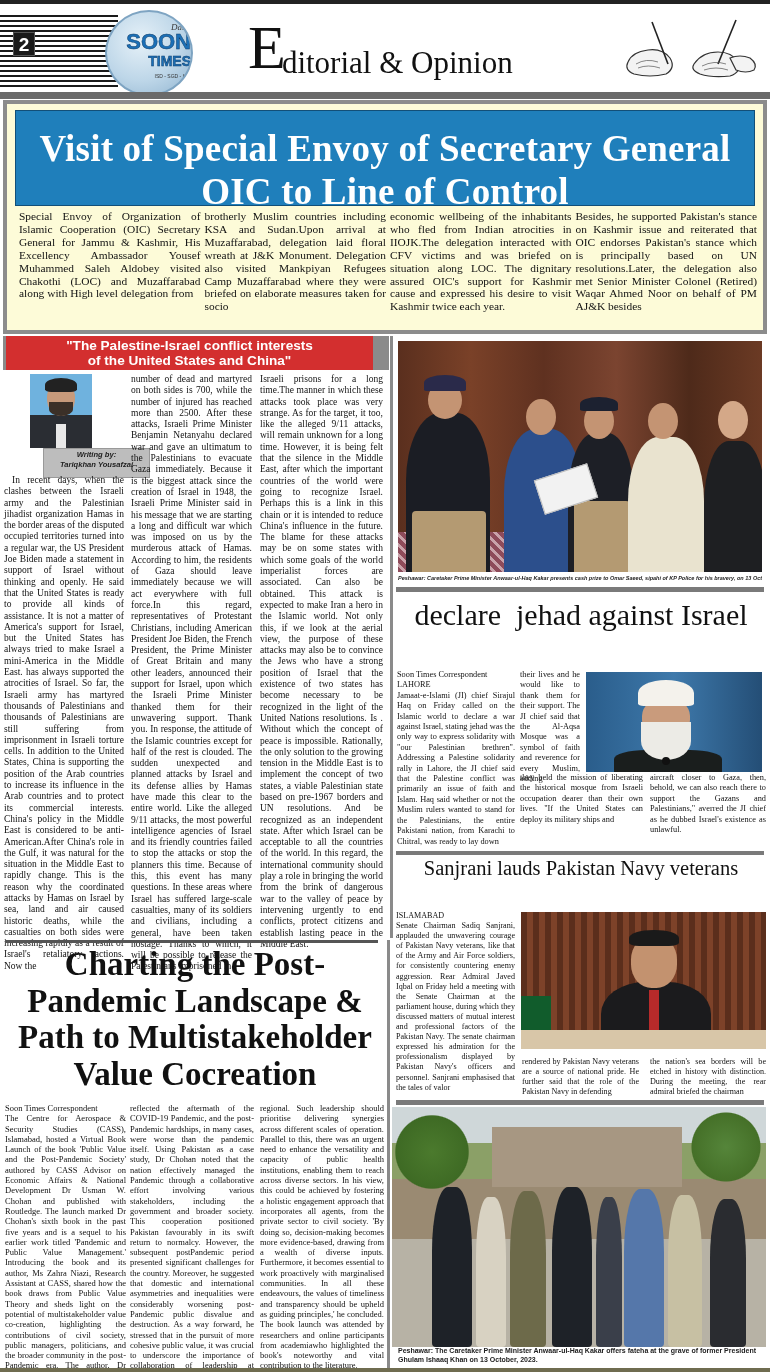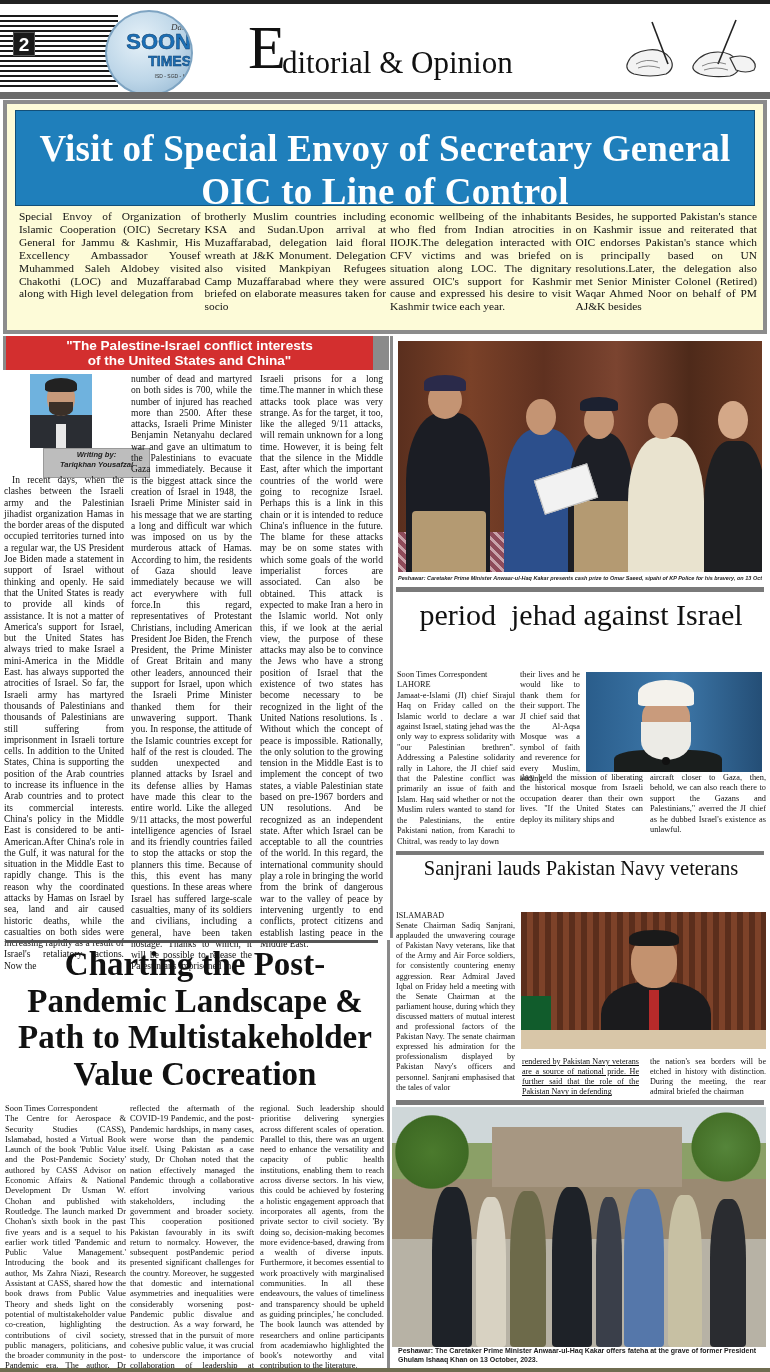--- a/index.html
+++ b/index.html
@@ -72,21 +72,21 @@
   .ji-photo .face2 { position: absolute; left: 56px; top: 26px; width: 48px; height: 40px; background: #c99b7c; border-radius: 45%; }
   .ji-photo .beard2 { position: absolute; left: 55px; top: 50px; width: 50px; height: 38px; background: #ecebe6; border-radius: 0 0 50% 50%; }
   .ji-photo .vest2 { position: absolute; left: 28px; top: 78px; width: 108px; height: 30px; background: #1a1e1d; border-radius: 30% 30% 0 0; }
   .ji-photo .mic { position: absolute; left: 76px; top: 85px; width: 8px; height: 8px; background: #111; border-radius: 50%; }
   .rule-b { position: absolute; left: 396px; top: 851px; width: 368px; height: 4px; background: #7a7a7a; }
 
   
   .sj-head { position: absolute; left: 396px; top: 856px; width: 370px; text-align: center; font-family: "Liberation Serif", serif; font-size: 20.5px; line-height: 25px; color: #111; }
   .sj-text { position: absolute; font-size: 8.1px; line-height: 10.1px; text-align: justify; text-align-last: left; }
   .sj-c1 { left: 396px; top: 911px; width: 119px; }
-  .sj-c2 { left: 522px; top: 1057px; width: 117px; text-decoration: underline; }
+  .sj-c2 { left: 522px; top: 1057px; width: 117px; }
   .sj-c3 { left: 650px; top: 1057px; width: 116px; }
   .sj-photo { position: absolute; left: 521px; top: 912px; width: 245px; height: 137px; overflow: hidden;
     background: repeating-linear-gradient(90deg, #5b2e1c 0 6px, #7d4229 6px 12px); }
   .sj-photo .body3 { position: absolute; left: 80px; top: 70px; width: 110px; height: 80px; background: #1b1b1d; border-radius: 40% 40% 0 0; }
   .sj-photo .tie { position: absolute; left: 128px; top: 78px; width: 10px; height: 50px; background: #b72a2a; }
   .sj-photo .face3 { position: absolute; left: 110px; top: 24px; width: 46px; height: 52px; background: #c3926f; border-radius: 45%; }
   .sj-photo .hair3 { position: absolute; left: 108px; top: 18px; width: 50px; height: 16px; background: #1a1a1a; border-radius: 50% 50% 20% 20%; }
   .sj-photo .desk { position: absolute; left: 0; top: 118px; width: 100%; height: 20px; background: #d8c6a8; }
   .sj-photo .flag { position: absolute; left: 0; top: 84px; width: 30px; height: 40px; background: #115c2c; }
   .rule-c { position: absolute; left: 396px; top: 1100px; width: 368px; height: 5px; background: #7a7a7a; }
@@ -193,21 +193,21 @@
   <div class="paper" style="left:140px;top:130px;width:56px;height:36px;"></div>
   <div class="person" style="left:230px;top:96px;width:76px;height:160px;background:#e9e3cf;"></div>
   <div class="head" style="left:250px;top:62px;width:30px;height:36px;"></div>
   <div class="person" style="left:306px;top:100px;width:62px;height:160px;background:#1e1f22;"></div>
   <div class="head" style="left:320px;top:60px;width:30px;height:38px;background:#d4a888;"></div>
 </div>
 <div class="caption1">Peshawar: Caretaker Prime Minister Anwaar-ul-Haq Kakar presents cash prize to Omar Saeed, sipahi of KP Police for his bravery, on 13 October 2023</div>
 <div class="rule-a"></div>
 
 <div class="ji-head">
-  <div style="white-space:pre;">period  jehad against Israel</div>
+  <div style="white-space:pre;">declare  jehad against Israel</div>
 </div>
 <div class="ji-text ji-c1">
   <div>Soon Times Correspondent</div>
   <div>LAHORE</div>
   <p>Jamaat-e-Islami (JI) chief Sirajul Haq on Friday called on the Islamic world to declare a war against Israel, stating jehad was the only way to express solidarity with "our Palestinian brethren". Addressing a Palestine solidarity rally in Lahore, the JI chief said that the Palestine conflict was primarily an issue of faith and Islam. Haq said whether or not the Muslim rulers wanted to stand for the Palestinians, the entire Pakistani nation, from Karachi to Chitral, was ready to lay down</p>
 </div>
 <p class="ji-text ji-c2a">their lives and he would like to thank them for their support. The JI chief said that the Al-Aqsa Mosque was a symbol of faith and reverence for every Muslim, adding</p>
 <div class="ji-photo">
   <div class="vest2"></div>
   <div class="face2"></div>

